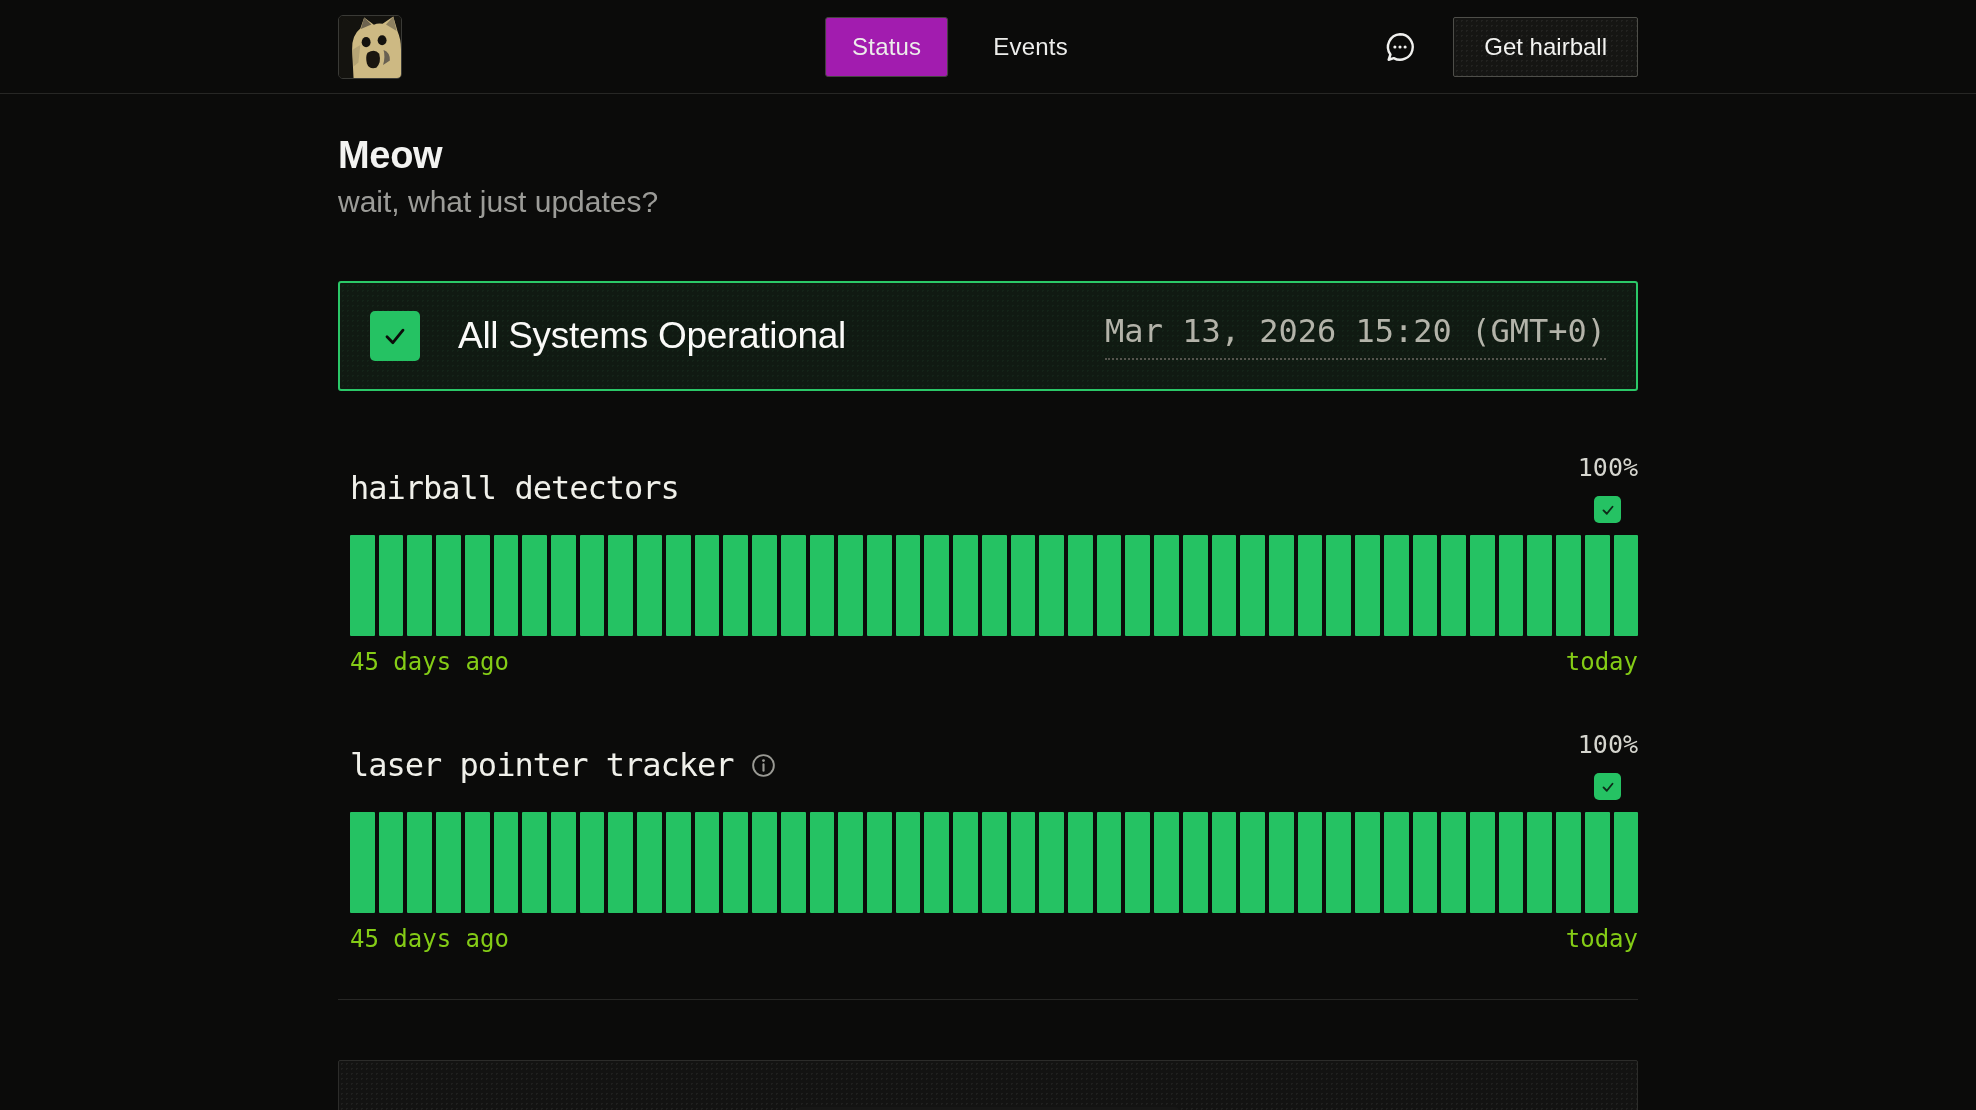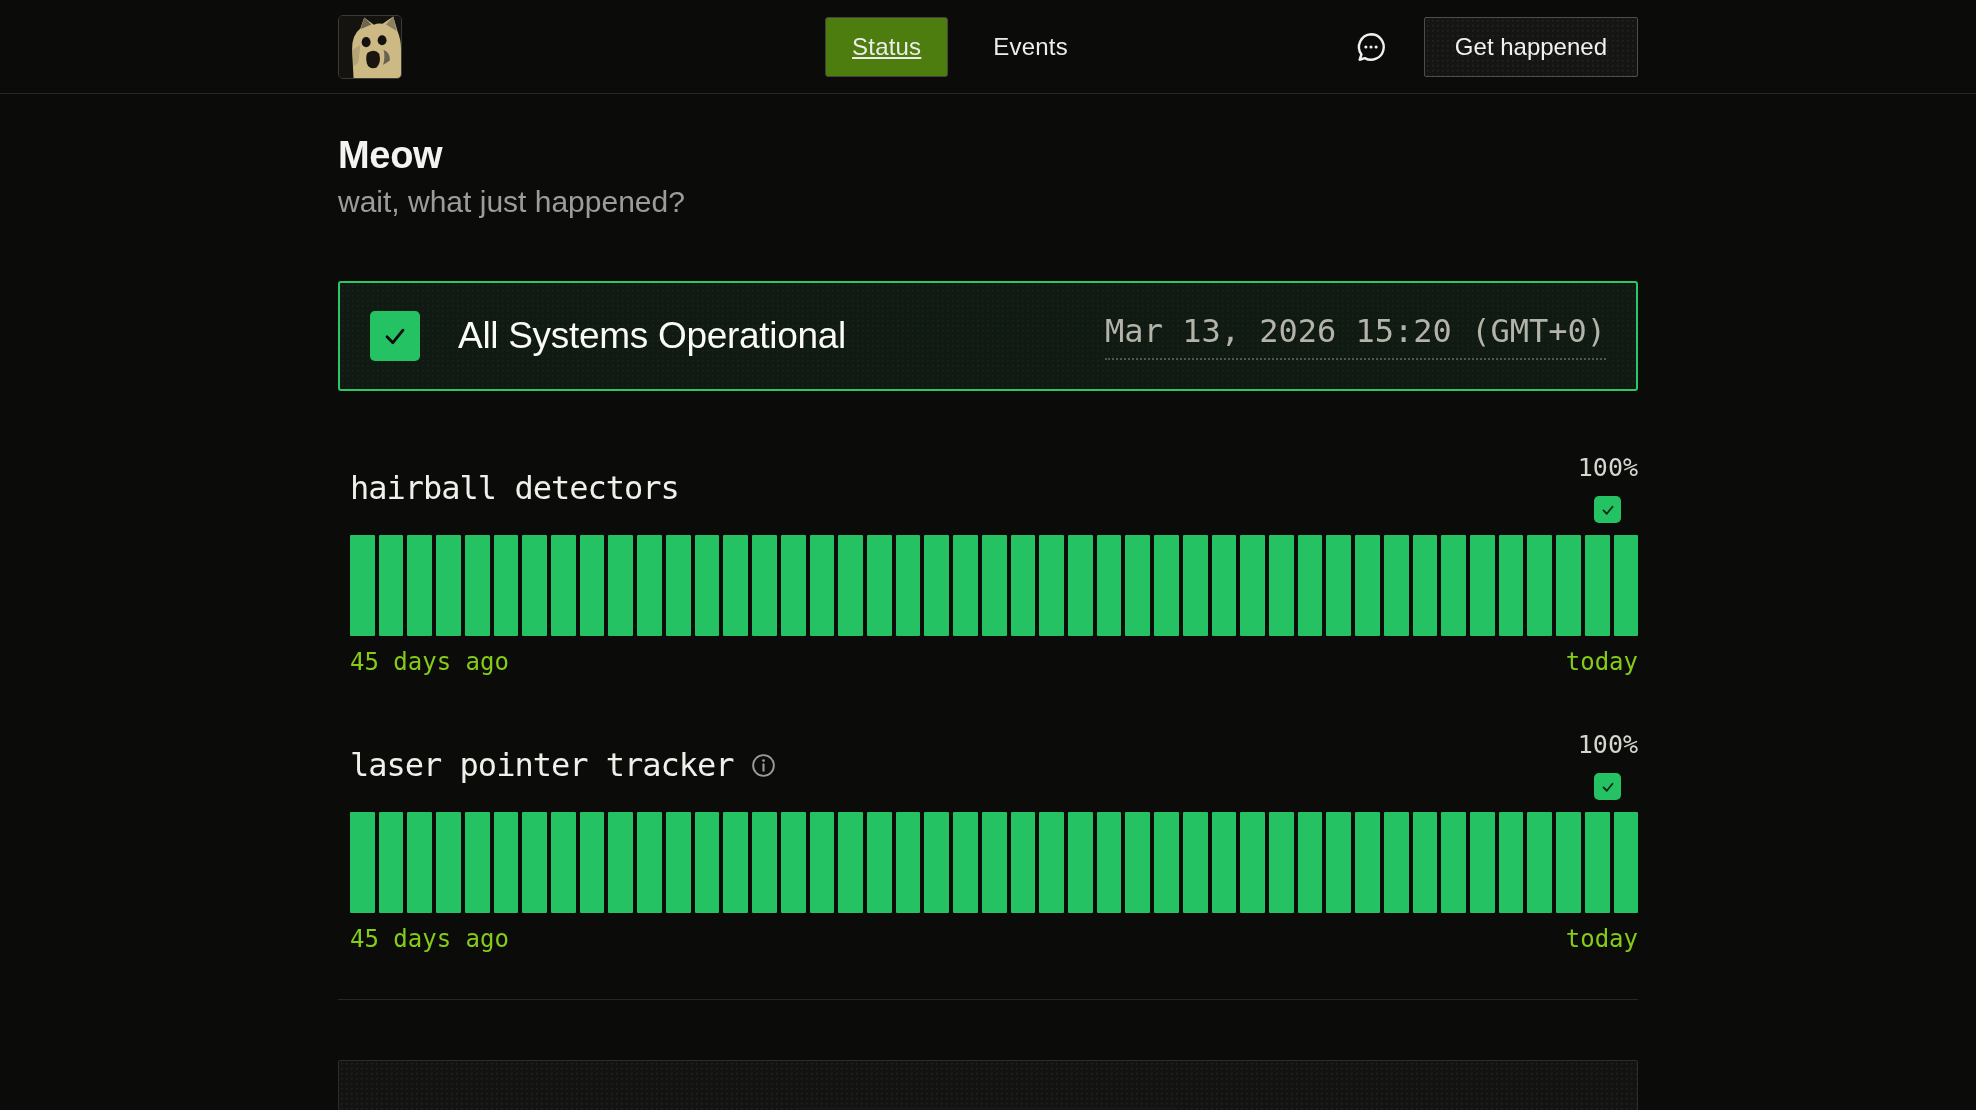--- a/index.html
+++ b/index.html
@@ -35,21 +35,21 @@
     transform: translate(calc(-50% - 28px), -50%);
     display: flex; align-items: center; gap: 18px;
   }
   .tab {
     font-family: inherit; font-size: 24px; color: #ededeb;
     background: transparent; border: 1px solid transparent;
     padding: 15px 26px; cursor: pointer; border-radius: 3px;
     letter-spacing: 0.2px;
   }
   .tab.active {
-    background-color: #4d7c0f; border-color: #45453f; text-decoration: underline;
+    background-color: #a21caf; border-color: #45453f;
   }
   .nav-right { display: flex; align-items: center; gap: 36px; }
   .chat-btn {
     background: none; border: none; cursor: pointer;
     width: 34px; height: 34px; padding: 0; display: block;
   }
   .chat-btn svg { display: block; width: 100%; height: 100%; }
   .get-updates {
     font-family: inherit; font-size: 24px; color: #f2f2f0;
     background-color: #151513; border: 1px solid #4e4e49;
@@ -152,28 +152,28 @@
     </nav>
     <div class="nav-right">
       <button class="chat-btn" aria-label="chat">
         <svg viewBox="0 0 24 24" fill="none">
           <path d="M12 3a9 9 0 1 1-4.4 16.85L4 21l1.25-3.7A9 9 0 0 1 12 3Z" stroke="#f0f0ee" stroke-width="1.7" stroke-linejoin="round"></path>
           <circle cx="8.4" cy="12" r="1.1" fill="#f0f0ee"></circle>
           <circle cx="12" cy="12" r="1.1" fill="#f0f0ee"></circle>
           <circle cx="15.6" cy="12" r="1.1" fill="#f0f0ee"></circle>
         </svg>
       </button>
-      <button class="get-updates noise">Get happened</button>
+      <button class="get-updates noise">Get hairball</button>
     </div>
   </div>
 </header>
 
 <main>
   <h1 class="page-title">Meow</h1>
-  <p class="page-subtitle">wait, what just happened?</p>
+  <p class="page-subtitle">wait, what just updates?</p>
 
   <section class="banner">
     <span class="check-lg">
       <svg viewBox="0 0 24 24" width="32" height="32" fill="none">
         <path d="M6 12.6 L10.4 17 L18 7.6" stroke="#0c0c0a" stroke-width="2.1" stroke-linecap="round" stroke-linejoin="round"></path>
       </svg>
     </span>
     <h2>All Systems Operational</h2>
     <span class="banner-time">Mar 13, 2026 15:20 (GMT+0)</span>
   </section>

